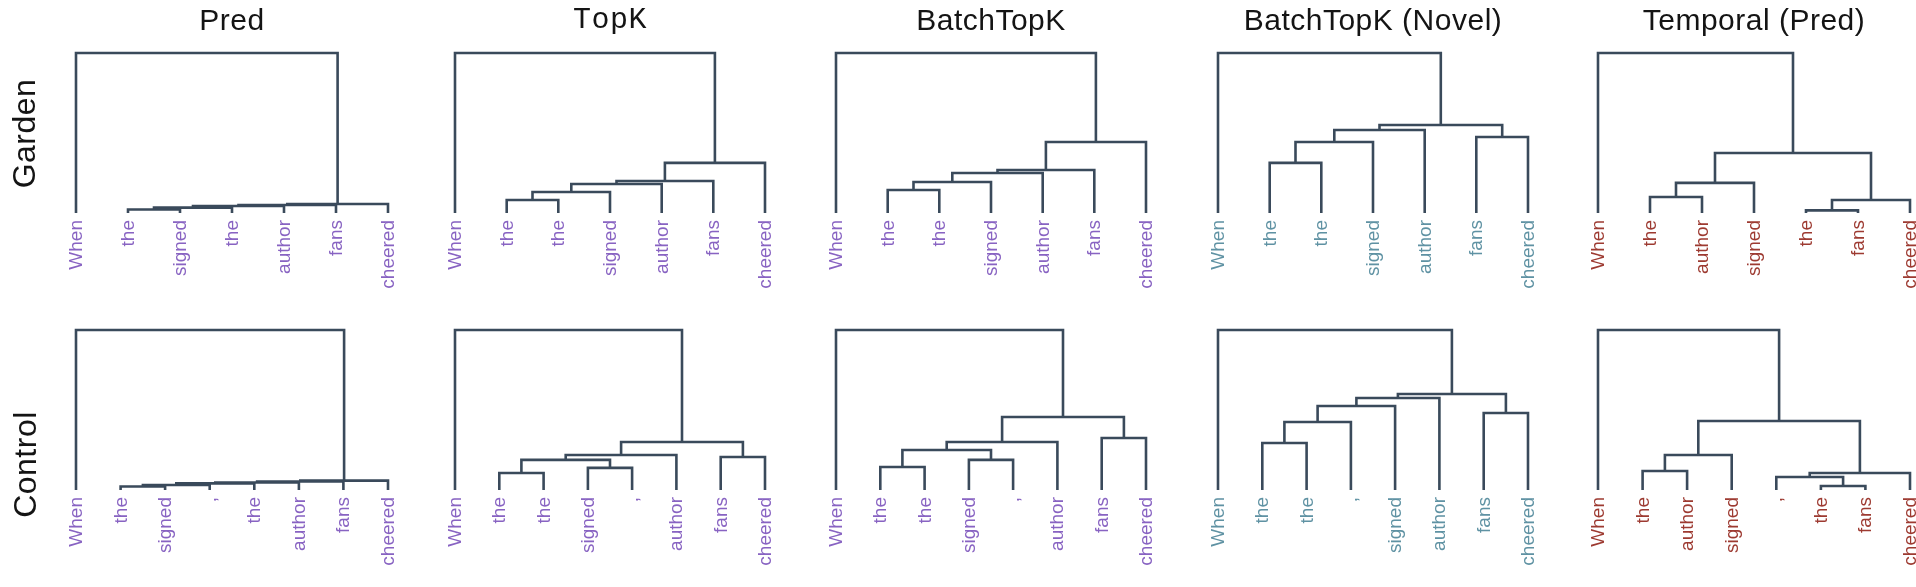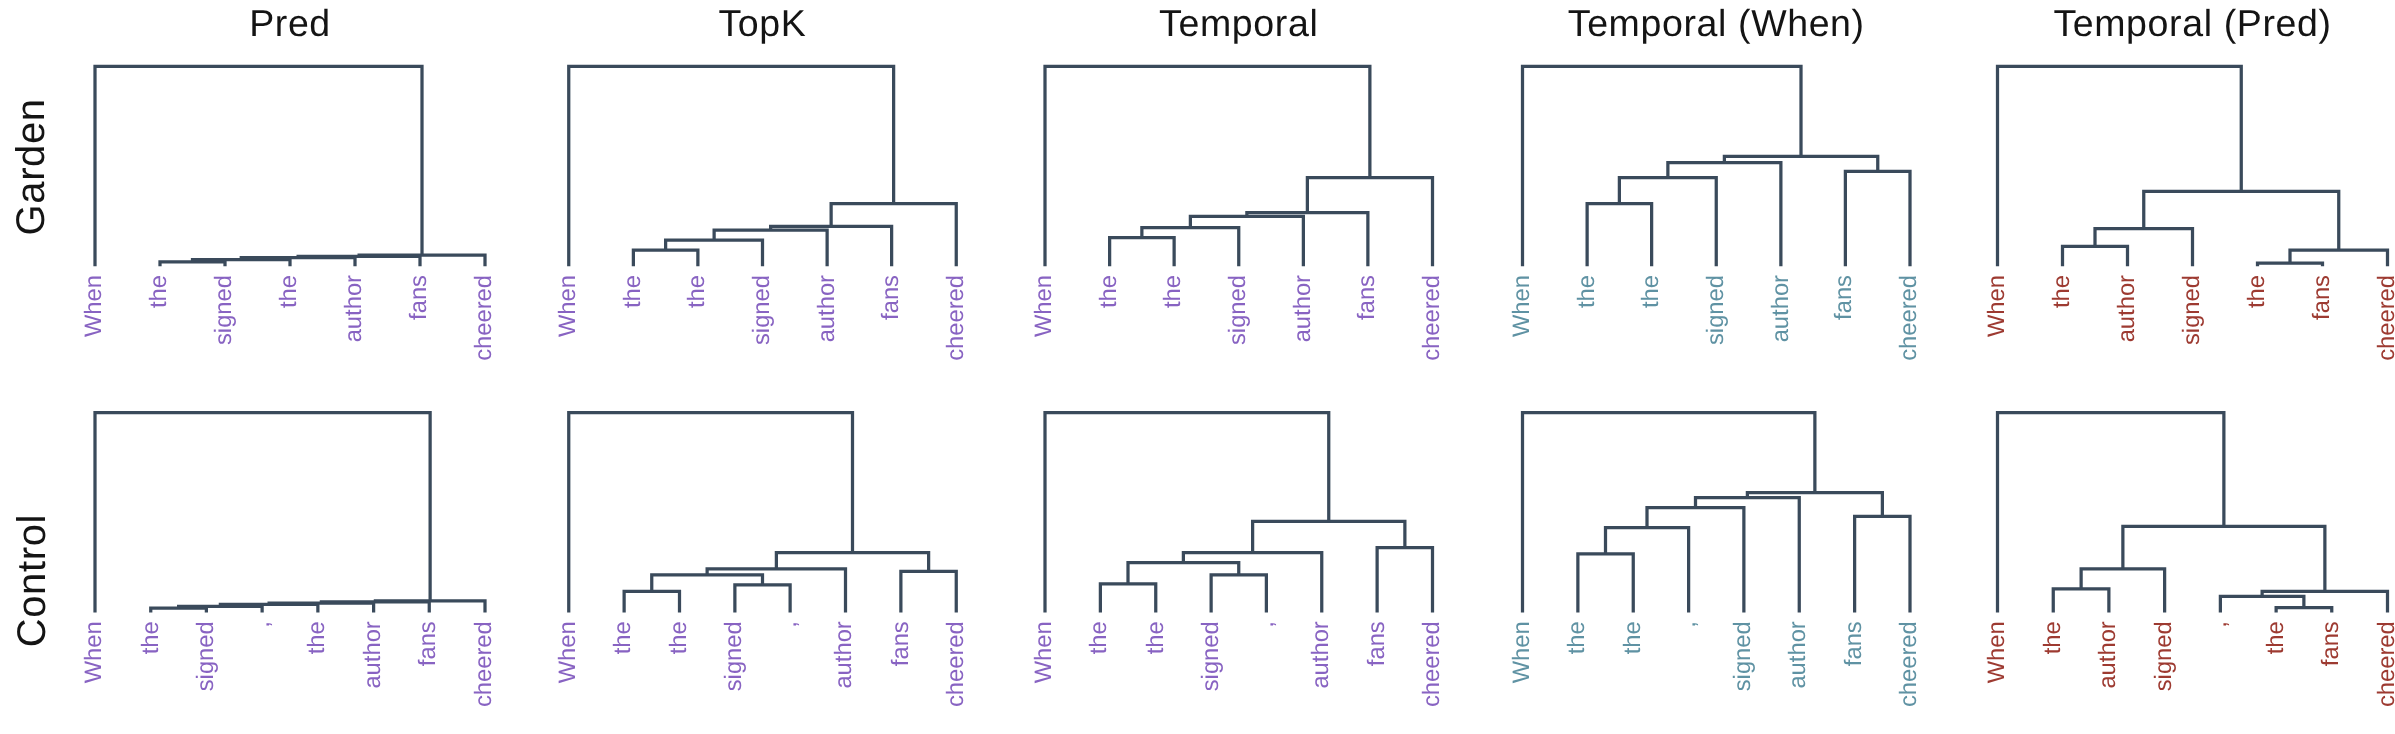--- a/index.html
+++ b/index.html
@@ -94,23 +94,23 @@
       <path d="M 1820.9 490.0 L 1820.9 486.0 L 1865.4 486.0 L 1865.4 490.0" fill="none" stroke="#3a4a5b" stroke-width="2.6" stroke-linejoin="miter"></path>
       <path d="M 1776.3 490.0 L 1776.3 477.0 L 1843.1 477.0 L 1843.1 486.0" fill="none" stroke="#3a4a5b" stroke-width="2.6" stroke-linejoin="miter"></path>
       <path d="M 1809.7 477.0 L 1809.7 473.0 L 1910.0 473.0 L 1910.0 490.0" fill="none" stroke="#3a4a5b" stroke-width="2.6" stroke-linejoin="miter"></path>
       <path d="M 1642.6 490.0 L 1642.6 471.0 L 1687.1 471.0 L 1687.1 490.0" fill="none" stroke="#3a4a5b" stroke-width="2.6" stroke-linejoin="miter"></path>
       <path d="M 1664.9 471.0 L 1664.9 455.0 L 1731.7 455.0 L 1731.7 490.0" fill="none" stroke="#3a4a5b" stroke-width="2.6" stroke-linejoin="miter"></path>
       <path d="M 1698.3 455.0 L 1698.3 421.0 L 1859.9 421.0 L 1859.9 473.0" fill="none" stroke="#3a4a5b" stroke-width="2.6" stroke-linejoin="miter"></path>
       <path d="M 1598.0 490.0 L 1598.0 330.0 L 1779.1 330.0 L 1779.1 421.0" fill="none" stroke="#3a4a5b" stroke-width="2.6" stroke-linejoin="miter"></path>
     </svg>
   <div id="titles-layer">
       <div class="panel-title" style="left: 57px; width: 350px;">Pred</div>
-      <div class="panel-title" style="left: 435px; width: 350px;">TopK</div>
-      <div class="panel-title" style="left: 816px; width: 350px;">Temporal</div>
-      <div class="panel-title" style="left: 1198px; width: 350px;">Temporal (When)</div>
+      <div class="panel-title" style="left: 435px; width: 350px; font-family: Liberation Mono, monospace;">TopK</div>
+      <div class="panel-title" style="left: 816px; width: 350px;">BatchTopK</div>
+      <div class="panel-title" style="left: 1198px; width: 350px;">BatchTopK (Novel)</div>
       <div class="panel-title" style="left: 1579px; width: 350px;">Temporal (Pred)</div>
     </div>
   <div id="row-labels-layer">
       <div class="row-label-box" style="top: 48px;">
         <span class="row-label">Garden</span>
       </div>
       <div class="row-label-box" style="top: 379px;">
         <span class="row-label">Control</span>
       </div>
     </div>

